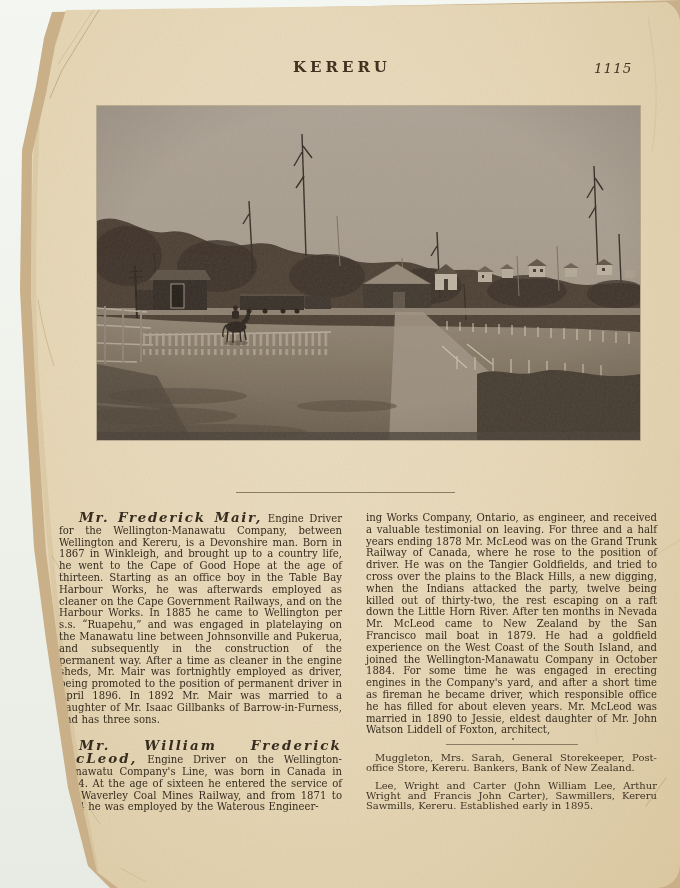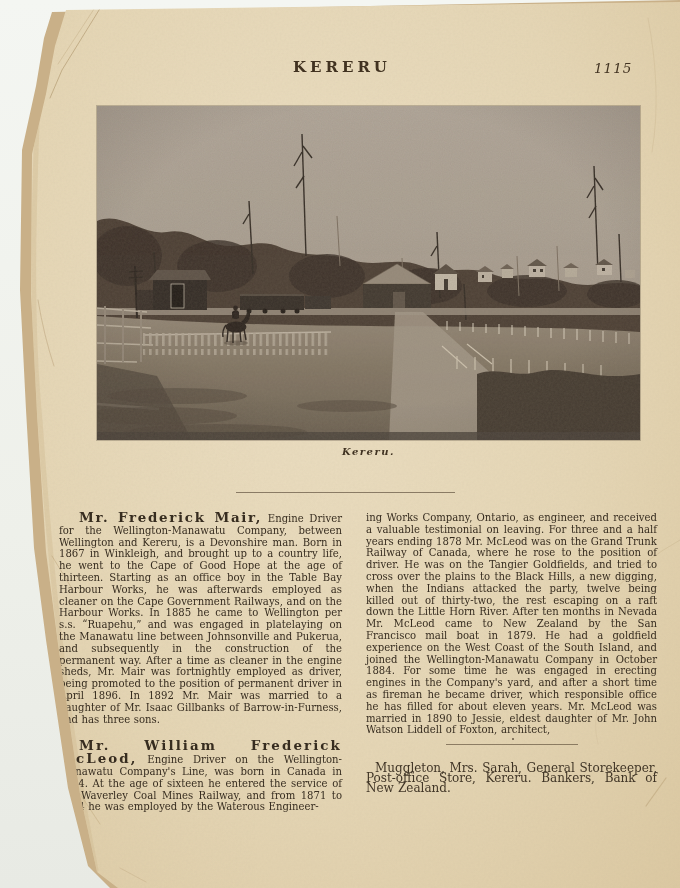--- a/index.html
+++ b/index.html
@@ -12,20 +12,21 @@
   
   .page-under{
     position:absolute;inset:0;background:#c9b088;
     clip-path:polygon(52px 12px,680px 0px,680px 888px,110px 888px,88px 866px,68px 788px,46px 640px,34px 548px,26px 410px,20px 290px,22px 150px,36px 86px,44px 38px);
   }
   
   .page{
     position:absolute;inset:0;
     background:radial-gradient(ellipse at 45% 35%, #ecdfc3 0%, #e6d7b6 55%, #dcc9a2 100%);
     clip-path:polygon(66px 10px,680px 2px,680px 888px,118px 888px,97px 872px,80px 794px,58px 644px,46px 552px,37px 414px,31px 294px,32px 154px,46px 94px,55px 46px);
+    border-radius:23px;
   }
   .paper-texture{position:absolute;inset:0;pointer-events:none;opacity:.5;
     clip-path:polygon(66px 10px,680px 2px,680px 888px,118px 888px,97px 872px,80px 794px,58px 644px,46px 552px,37px 414px,31px 294px,32px 154px,46px 94px,55px 46px);}
   .creases{position:absolute;inset:0;pointer-events:none;}
 
   .running-title{
     position:absolute;left:242px;top:58px;width:200px;text-align:center;
     font-size:15px;font-weight:700;letter-spacing:4px;color:#3b2c1b;
   }
   .page-number{
@@ -48,26 +49,26 @@
   }
   .col{position:absolute;top:512px;color:#30261a;}
   .col-left{left:59px;width:283px;}
   .col-right{left:366px;width:291px;}
   .para{
     margin:0;font-size:10.1px;line-height:11.8px;text-align:justify;
     word-spacing:.4px;
   }
   .para.indented{text-indent:20px;}
   .para + .para{margin-top:15px;}
-  .lead{font-size:13.4px;font-weight:700;letter-spacing:1.7px;}
+  .lead{font-size:13.4px;font-weight:700;letter-spacing:1.7px;font-style:italic;}
   .lead2{letter-spacing:2.1px;}
   .rule-right{width:132px;height:1px;background:#7a6a52;margin:8px auto 2px auto;position:relative;opacity:.85;}
   .rule-tick{position:absolute;left:50%;top:-6px;width:2px;height:2px;background:#6f604c;}
   .fn{
-    margin:19px 0 0 0;font-size:12px;line-height:9.9px;text-align:justify;
+    margin:8px 0 0 0;font-size:10px;line-height:9.9px;text-align:justify;
     text-indent:9px;color:#3a2f21;word-spacing:.3px;
   }
 </style>
 </head>
 <body>
 
 <div class="scanbed">
   <div class="page-under"></div>
 
   <div class="page">
@@ -276,35 +277,35 @@
             <path d="M147,223 L149,234"></path>
           <path d="M129,219 Q125,224 126,231"></path>
         </g>
 
         <rect x="0" y="0" width="543" height="334" fill="#7b6a55" opacity="0.07"></rect>
         <rect x="0" y="0" width="543" height="334" fill="url(#vg)"></rect>
         <rect x="0" y="0" width="543" height="334" filter="url(#grain)" opacity="0.3"></rect>
       </svg>
     </div>
 
-    <div class="photo-caption">Kereru.</div>
 
     <div class="rule-main"></div>
 
     <div class="col col-left">
       <p class="para indented"><span class="lead">Mr. Frederick Mair,</span> <span>Engine Driver for the Wellington-Manawatu Company, between Wellington and Kereru, is a Devonshire man.  Born in 1867 in Winkleigh, and brought up to a country life, he went to the Cape of Good Hope at the age of thirteen. Starting as an office boy in the Table Bay Harbour Works, he was afterwards employed as cleaner on the Cape Government Railways, and on the Harbour Works.  In 1885 he came to Wellington per s.s. “Ruapehu,” and was engaged in platelaying on the Manawatu line between Johnsonville and Pukerua, and subsequently in the construction of the permanent way.  After a time as cleaner in the engine sheds, Mr. Mair was fortnightly employed as driver, being promoted to the position of permanent driver in April 1896.  In 1892 Mr. Mair was married to a daughter of Mr. Isaac Gillbanks of Barrow-in-Furness, and has three sons.</span></p>
       <p class="para indented"><span class="lead lead2">Mr. William Frederick McLeod,</span> <span>Engine Driver on the Wellington-Manawatu Company's Line, was born in Canada in 1854.  At the age of sixteen he entered the service of the Waverley Coal Mines Railway, and from 1871 to 1874 he was employed by the Waterous Engineer-</span></p>
     </div>
 
     <div class="col col-right">
       <p class="para">ing Works Company, Ontario, as engineer, and received a valuable testimonial on leaving.  For three and a half years ending 1878 Mr. McLeod was on the Grand Trunk Railway of Canada, where he rose to the position of driver.  He was on the Tangier Goldfields, and tried to cross over the plains to the Black Hills, a new digging, when the Indians attacked the party, twelve being killed out of thirty-two, the rest escaping on a raft down the Little Horn River. After ten months in Nevada Mr. McLeod came to New Zealand by the San Francisco mail boat in 1879.  He had a goldfield experience on the West Coast of the South Island, and joined the Wellington-Manawatu Company in October 1884.  For some time he was engaged in erecting engines in the Company's yard, and after a short time as fireman he became driver, which responsible office he has filled for about eleven years.  Mr. McLeod was married in 1890 to Jessie, eldest daughter of Mr. John Watson Liddell of Foxton, architect,</p>
       <div class="rule-right">
           <span class="rule-tick"></span>
         </div>
       <p class="fn">Muggleton, Mrs. Sarah, General Storekeeper, Post-office Store, Kereru. Bankers, Bank of New Zealand.</p>
+      <p class="fn">Lee, Wright and Carter (John William Lee, Arthur Wright and Francis John Carter), Sawmillers, Kereru Sawmills, Kereru.  Established early in 1895.</p>
     </div>
 
     <svg class="paper-texture" width="680" height="888">
       <defs>
         <filter id="paperNoise">
             <feTurbulence type="fractalNoise" baseFrequency="0.45" numOctaves="2"></feTurbulence>
           <feColorMatrix type="matrix" values="0 0 0 0 0.45  0 0 0 0 0.38  0 0 0 0 0.26  0 0 0 0.22 0"></feColorMatrix>
           </filter>
       </defs>
       <rect x="0" y="0" width="680" height="888" filter="url(#paperNoise)"></rect>

